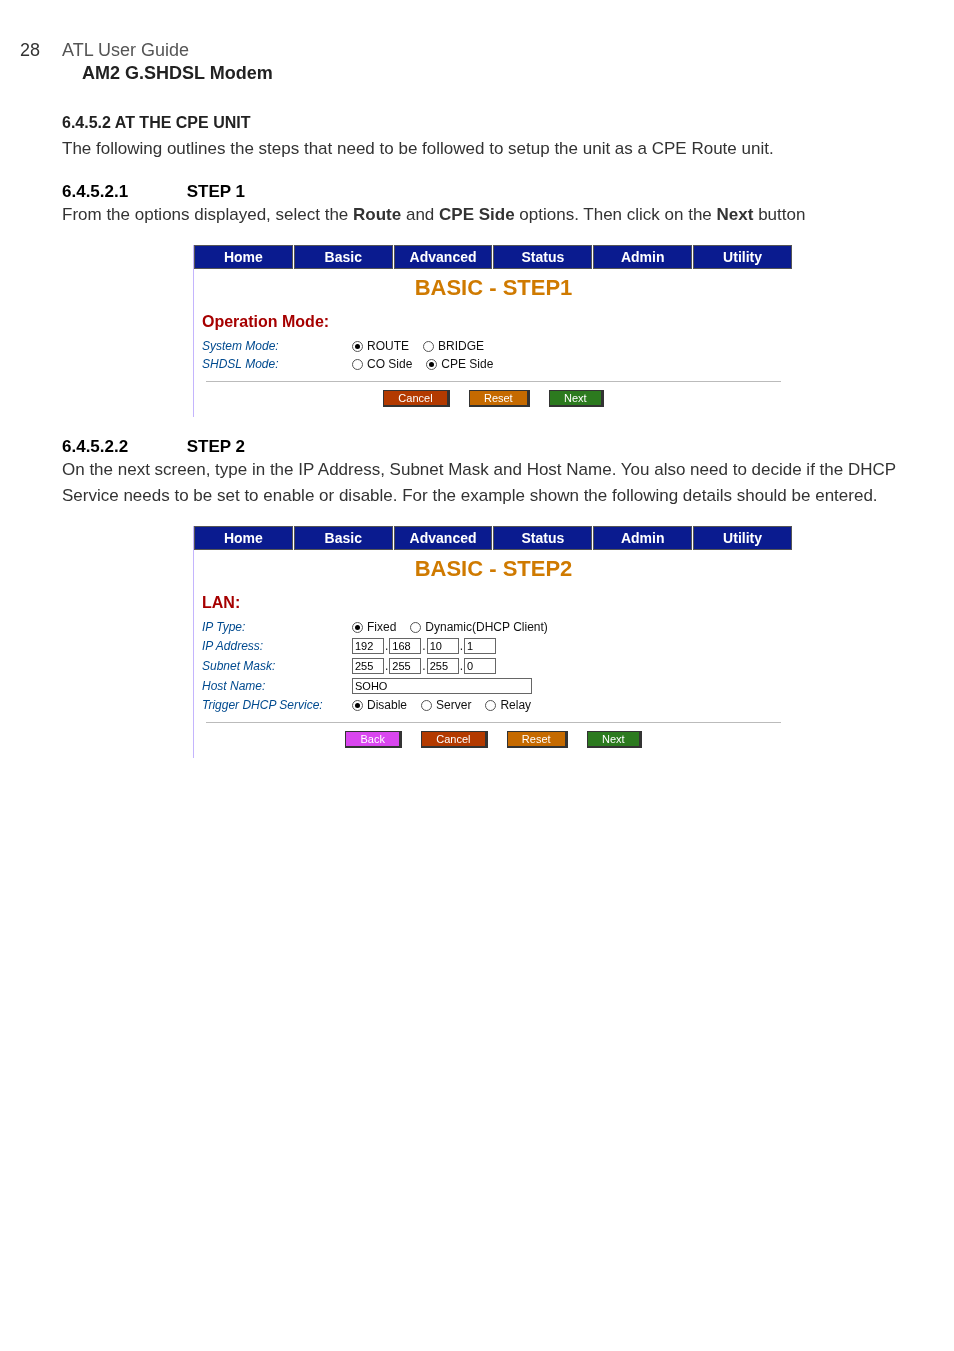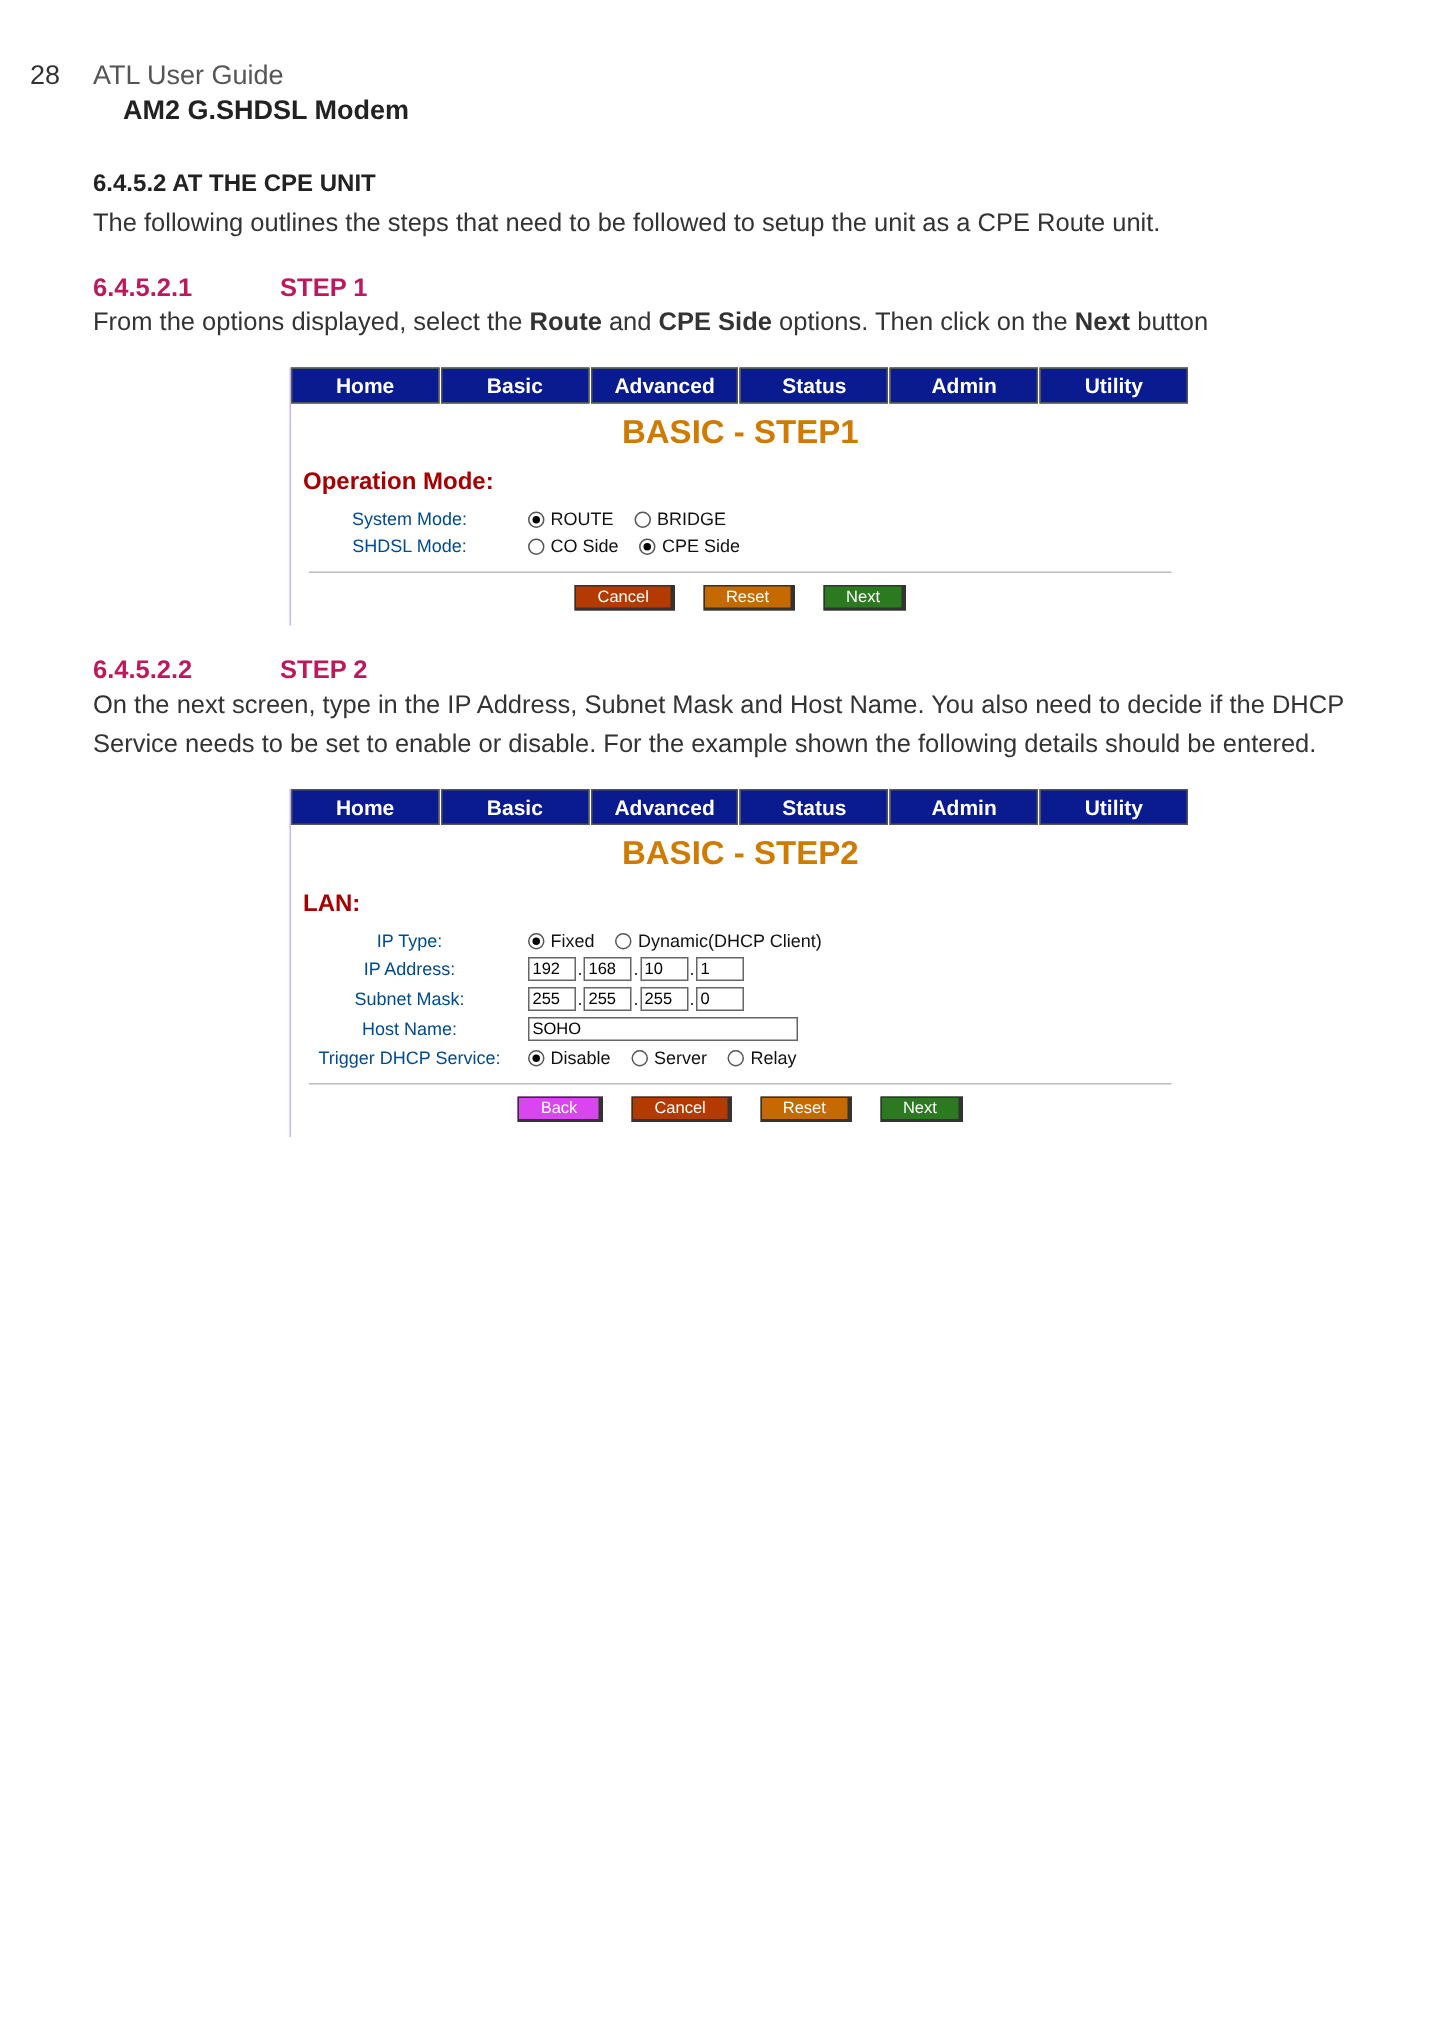--- a/index.html
+++ b/index.html
@@ -45,21 +45,21 @@
   }
   .para {
     font-size: 17px;
     color: #333;
     margin-top: 4px;
     line-height: 1.5;
   }
   .step-head {
     font-size: 17px;
     font-weight: 700;
-    color: #be185d;
+    color: #000000;
     margin-top: 20px;
   }
   .step-num { display: inline-block; width: 120px; }
   .step-label { display: inline-block; }
   .step-text {
     font-size: 17px;
     color: #333;
     line-height: 1.5;
   }
   .step-text .bold { font-weight: 700; }
@@ -105,23 +105,24 @@
   }
   .form-row {
     display: flex;
     align-items: center;
     padding: 2px 8px;
     font-size: 12px;
     color: #003b7f;
   }
   .form-row .label {
     width: 150px;
-    text-align: center;
+    text-align: left;
     padding-right: 8px;
     color: #004a8f;
+    font-style: italic;
   }
   .radio {
     display: inline-flex;
     align-items: center;
     margin-right: 14px;
     color: #111;
   }
   .r {
     width: 11px; height: 11px;
     border: 1px solid #555;

